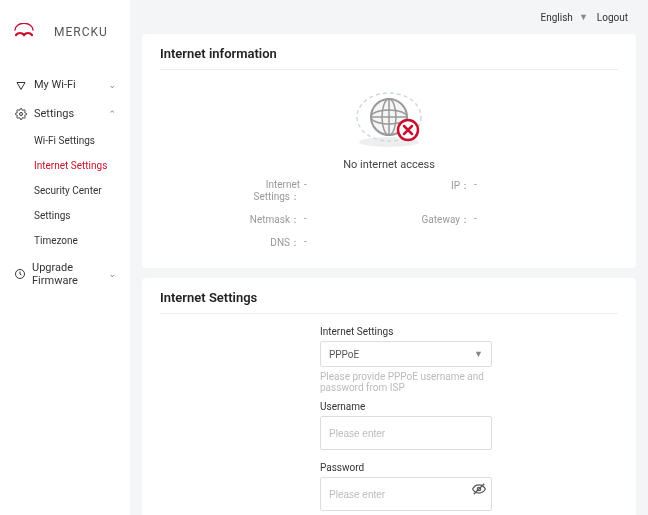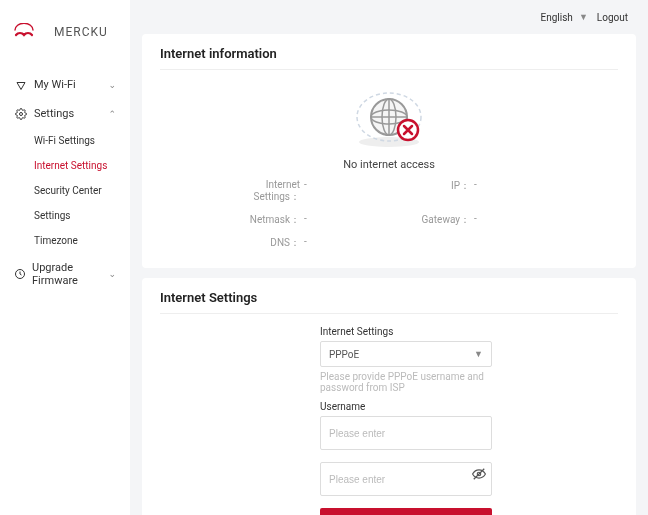--- a/index.html
+++ b/index.html
@@ -295,20 +295,21 @@
           <label class="field-label">Internet Settings</label>
           <div class="select">
             <span>PPPoE</span>
             <span class="caret-down">▼</span>
           </div>
           <div class="helper">Please provide PPPoE username and password from ISP</div>
 
           <label class="field-label">Username</label>
           <input class="text-input" type="text" placeholder="Please enter" value="" style="">
 
+          <label class="field-label">Password</label>
           <div class="pw-wrap">
             <input class="text-input" type="password" placeholder="Please enter" value="" style="">
             <span class="eye">
               <svg width="14" height="14" viewBox="0 0 24 24" fill="none" stroke="currentColor" stroke-width="2">
                   <path d="M1 12s4-7 11-7 11 7 11 7-4 7-11 7S1 12 1 12z"></path>
                   <circle cx="12" cy="12" r="3"></circle>
                   <line x1="3" y1="21" x2="21" y2="3"></line>
                 </svg>
             </span>
           </div>

